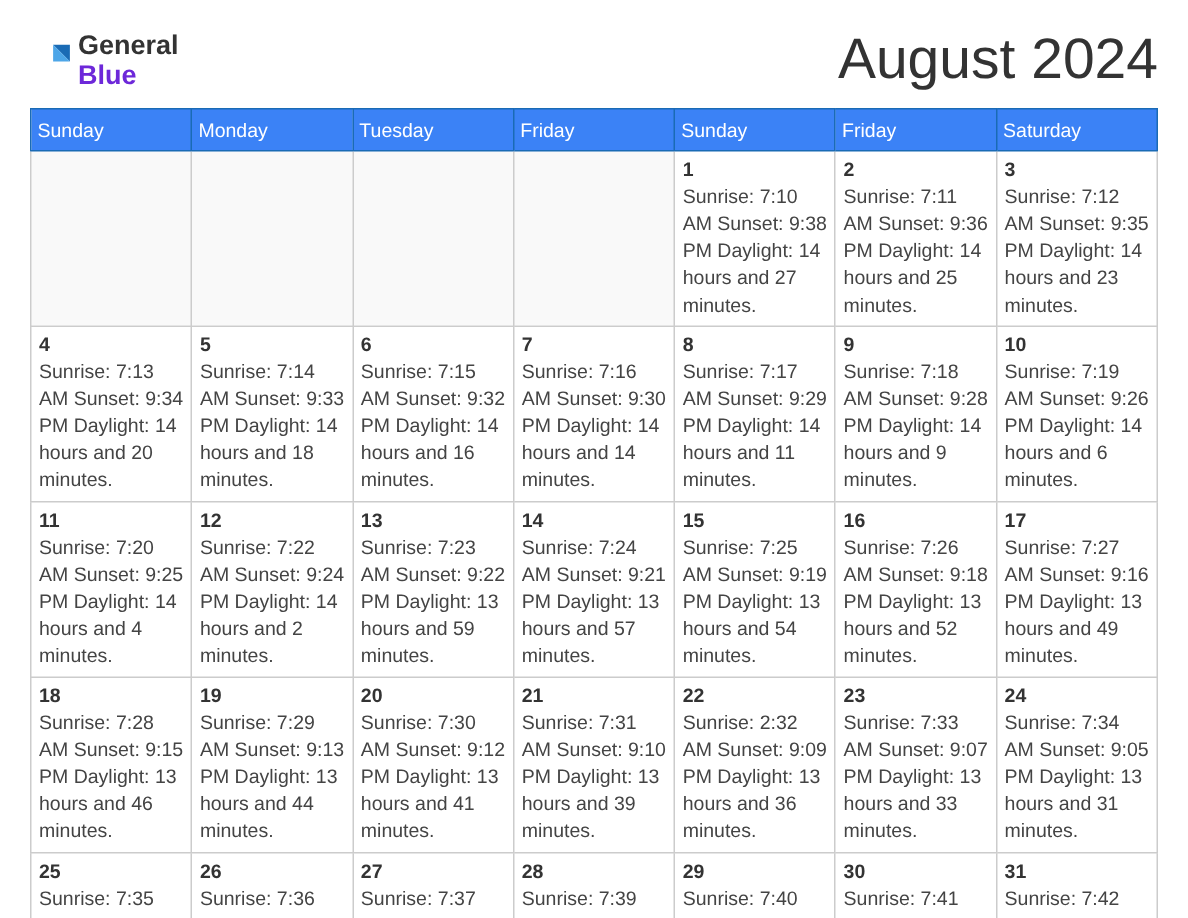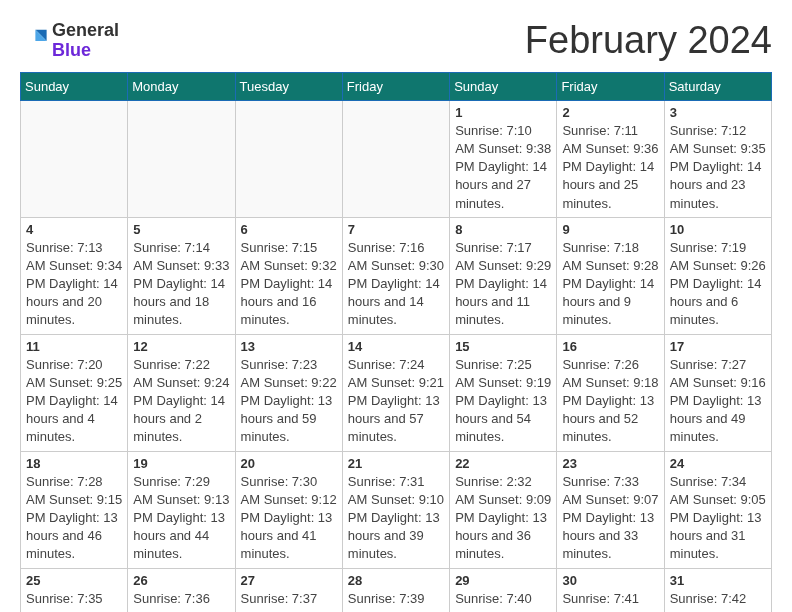--- a/index.html
+++ b/index.html
@@ -45,21 +45,21 @@
       font-size: 16px;
       color: #555;
       font-style: italic;
     }
     .calendar {
       width: 100%;
       border-collapse: collapse;
       font-size: 11px;
     }
     .calendar th {
-      background: #0f766e;
+      background: #3b82f6;
       color: #fff;
       padding: 6px 4px;
       text-align: left;
       font-size: 13px;
       font-weight: normal;
       border: 1px solid #1a6bb5;
     }
     .calendar td {
       border: 1px solid #ccc;
       vertical-align: top;
@@ -100,21 +100,21 @@
     <svg class="logo-icon" viewBox="0 0 40 40" xmlns="http://www.w3.org/2000/svg">
       <polygon points="22,4 38,4 38,20" fill="#1a6bb5"></polygon>
       <polygon points="22,4 38,20 22,20" fill="#4da6e8"></polygon>
     </svg>
     <div class="logo-text">
       <div class="logo-general">General</div>
       <div class="logo-blue">Blue</div>
     </div>
   </div>
   <div class="title-block">
-    <div class="month-year">February 2024</div>
+    <div class="month-year">August 2024</div>
   </div>
 </div>
 
 <table class="calendar">
   <thead>
     <tr>
     <th>Sunday</th>
         <th>Monday</th>
         <th>Tuesday</th>
         <th>Friday</th>

